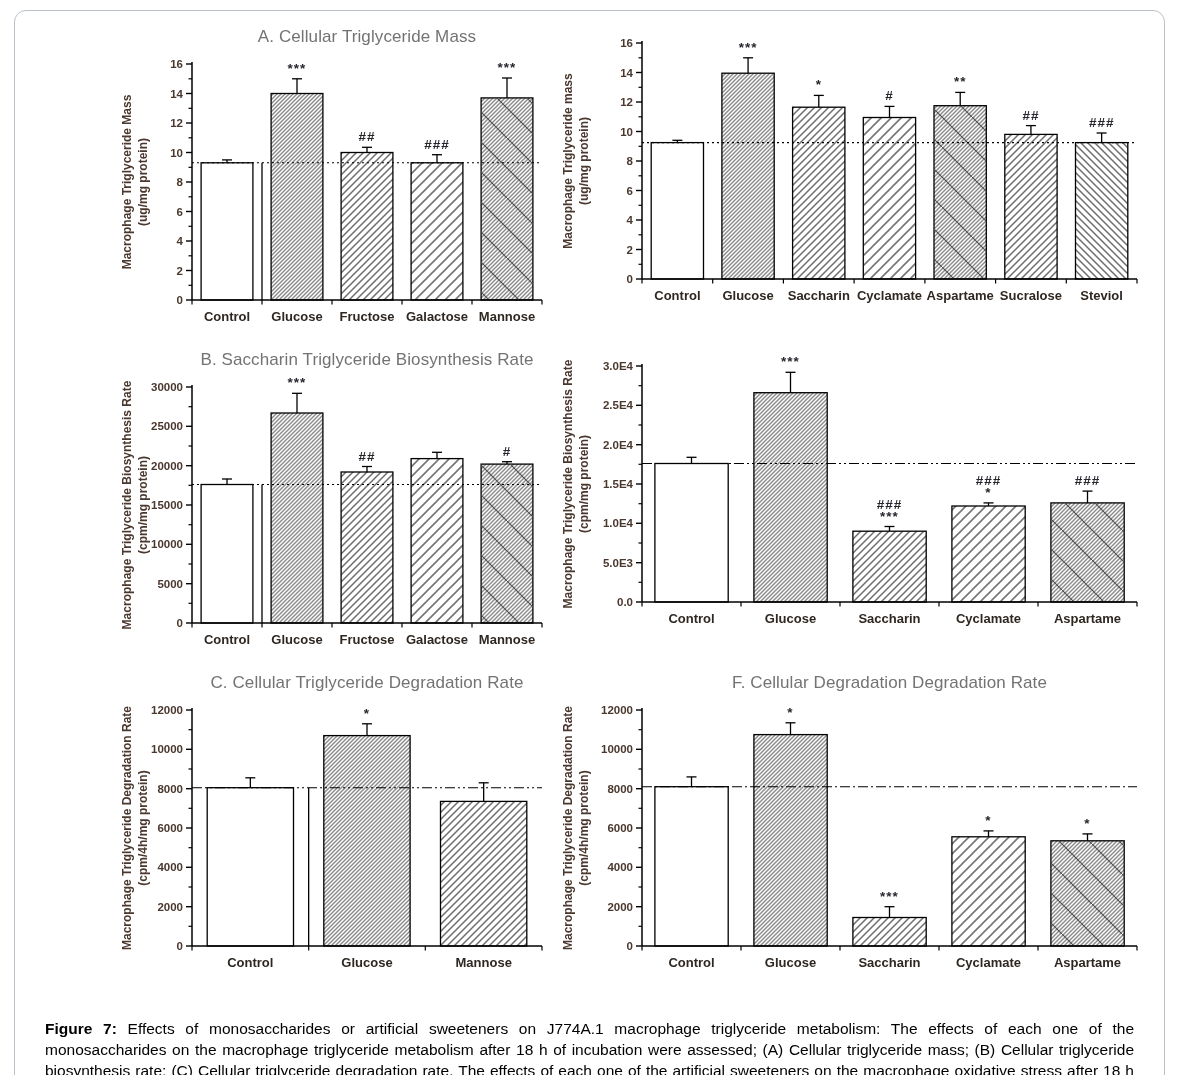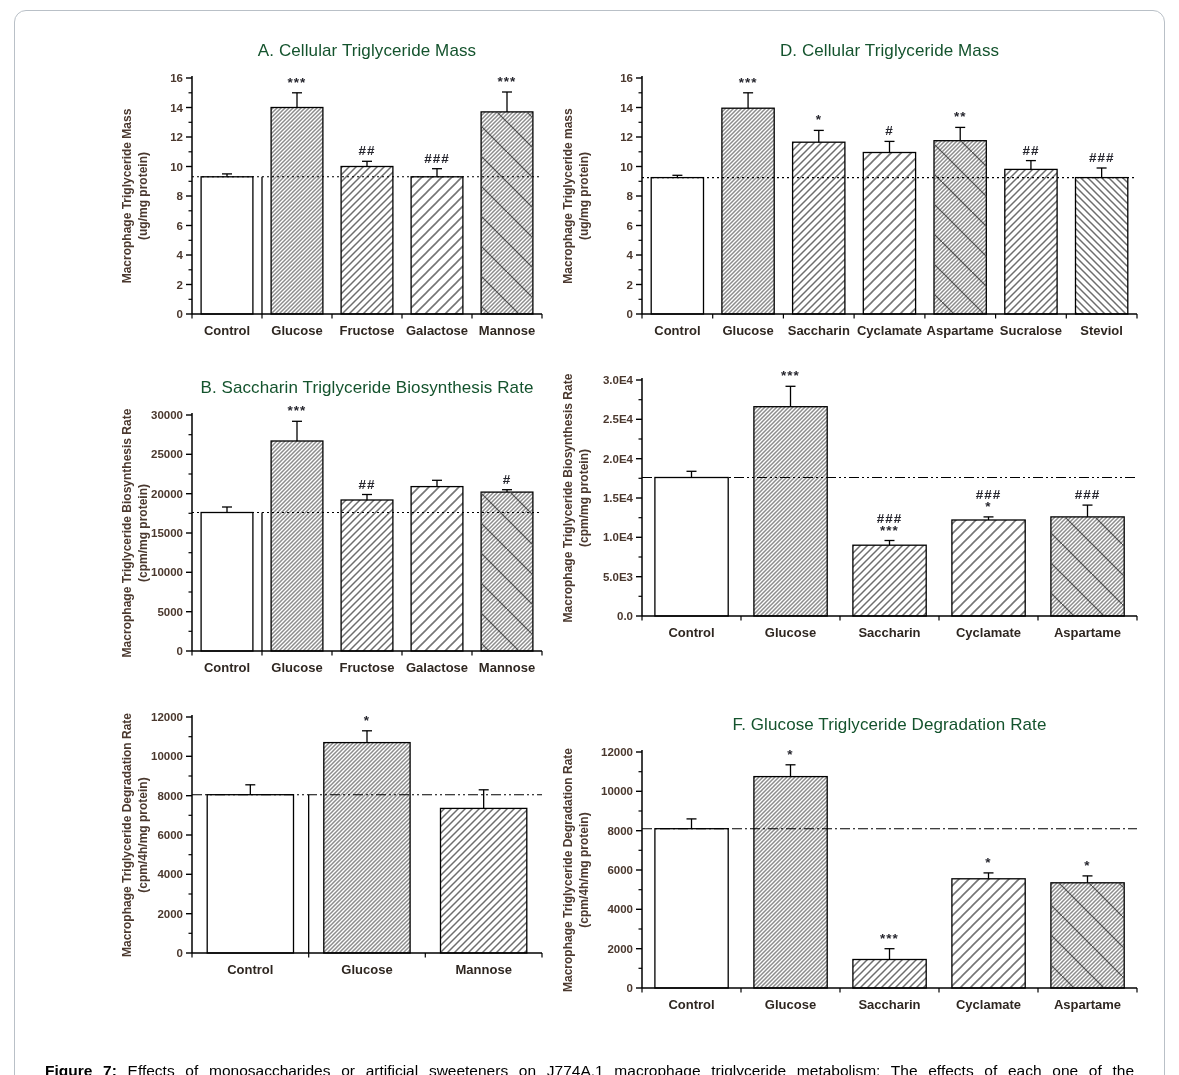--- a/index.html
+++ b/index.html
@@ -1,20 +1,20 @@
 <!DOCTYPE html>
 <html><head>
 <meta charset="utf-8">
 <style>
   html,body{margin:0;padding:0;background:#fff;}
   body{width:1179px;height:1075px;overflow:hidden;font-family:"Liberation Sans",sans-serif;}
   .frame{margin:10px 14px;border:1.6px solid #b9c0c7;border-radius:12px;padding:16px 6px 4px 6px;background:#fff;}
   .grid{display:grid;grid-template-columns:525px 620px;justify-content:space-between;padding:0 6px;}
   .panel{margin-bottom:10px;}
-  .ptitle{font-size:17px;font-weight:400;color:#14532d;margin:14px 0 1px 0;text-align:center;box-sizing:border-box;letter-spacing:.1px;}
+  .ptitle{font-size:17px;font-weight:400;color:#737373;margin:0 0 1px 0;text-align:center;box-sizing:border-box;letter-spacing:.1px;}
   .panel[data-col="left"]  .ptitle{width:525px;padding-left:155px;}
   .panel[data-col="right"] .ptitle{width:620px;padding-left:55px;}
   .holder{line-height:0;}
   svg text{font-family:"Liberation Sans",sans-serif;}
   .caption{padding:6px 24px 8px 24px;font-size:15.5px;line-height:1.38;color:#000;text-align:justify;}
   .caption .cap-label{font-weight:700;}
 </style>
 </head>
 <body>
 
@@ -123,21 +123,20 @@
               <text x="480.0" y="273" text-anchor="middle" font-size="13" font-weight="bold" fill="#2f2721">Mannose</text>
             </g>
             <g>
               <text transform="rotate(-90)" x="-134" y="104" text-anchor="middle" font-size="12" font-weight="bold" fill="#4a382e">Macrophage Triglyceride Mass</text>
               <text transform="rotate(-90)" x="-134" y="120" text-anchor="middle" font-size="12" font-weight="bold" fill="#4a382e">(ug/mg protein)</text>
             </g>
           </svg></div>
     </section>
 
     <section class="panel" data-col="right">
-      <h3 class="ptitle">D. Cellular Triglyceride Mass</h3>
       <div class="holder"><svg width="620" height="292" viewBox="0 0 620 292" xmlns="http://www.w3.org/2000/svg">
             <defs>
 <pattern id="d1" patternUnits="userSpaceOnUse" width="4" height="4">
                 <rect width="4" height="4" fill="#fff"></rect>
                 <path d="M-1,1 L1,-1 M0,4 L4,0 M3,5 L5,3" stroke="#8d8d8d" stroke-width="1.5"></path>
               </pattern>
 <pattern id="m1" patternUnits="userSpaceOnUse" width="7" height="7">
                 <rect width="7" height="7" fill="#fff"></rect>
                 <path d="M-1.75,1.75 L1.75,-1.75 M0,7 L7,0 M5.25,8.75 L8.75,5.25" stroke="#6e6e6e" stroke-width="1.5"></path>
               </pattern>
@@ -449,20 +448,21 @@
               <text x="535.5" y="273" text-anchor="middle" font-size="13" font-weight="bold" fill="#2f2721">Aspartame</text>
             </g>
             <g>
               <text transform="rotate(-90)" x="-134" y="20" text-anchor="middle" font-size="12" font-weight="bold" fill="#4a382e">Macrophage Triglyceride Biosynthesis Rate</text>
               <text transform="rotate(-90)" x="-134" y="36" text-anchor="middle" font-size="12" font-weight="bold" fill="#4a382e">(cpm/mg protein)</text>
             </g>
           </svg></div>
     </section>
 
     <section class="panel" data-col="left">
+      <h3 class="ptitle">C. Cellular Triglyceride Degradation Rate</h3>
       <div class="holder"><svg width="525" height="292" viewBox="0 0 525 292" xmlns="http://www.w3.org/2000/svg">
             <defs>
 <pattern id="d4" patternUnits="userSpaceOnUse" width="4" height="4">
                 <rect width="4" height="4" fill="#fff"></rect>
                 <path d="M-1,1 L1,-1 M0,4 L4,0 M3,5 L5,3" stroke="#8d8d8d" stroke-width="1.5"></path>
               </pattern>
 <pattern id="m4" patternUnits="userSpaceOnUse" width="7" height="7">
                 <rect width="7" height="7" fill="#fff"></rect>
                 <path d="M-1.75,1.75 L1.75,-1.75 M0,7 L7,0 M5.25,8.75 L8.75,5.25" stroke="#6e6e6e" stroke-width="1.5"></path>
               </pattern>
@@ -532,21 +532,21 @@
               <text x="456.7" y="273" text-anchor="middle" font-size="13" font-weight="bold" fill="#2f2721">Mannose</text>
             </g>
             <g>
               <text transform="rotate(-90)" x="-134" y="104" text-anchor="middle" font-size="12" font-weight="bold" fill="#4a382e">Macrophage Triglyceride Degradation Rate</text>
               <text transform="rotate(-90)" x="-134" y="120" text-anchor="middle" font-size="12" font-weight="bold" fill="#4a382e">(cpm/4h/mg protein)</text>
             </g>
           </svg></div>
     </section>
 
     <section class="panel" data-col="right">
-      <h3 class="ptitle">F. Glucose Triglyceride Degradation Rate</h3>
+      <h3 class="ptitle">F. Cellular Degradation Degradation Rate</h3>
       <div class="holder"><svg width="620" height="292" viewBox="0 0 620 292" xmlns="http://www.w3.org/2000/svg">
             <defs>
 <pattern id="d5" patternUnits="userSpaceOnUse" width="4" height="4">
                 <rect width="4" height="4" fill="#fff"></rect>
                 <path d="M-1,1 L1,-1 M0,4 L4,0 M3,5 L5,3" stroke="#8d8d8d" stroke-width="1.5"></path>
               </pattern>
 <pattern id="m5" patternUnits="userSpaceOnUse" width="7" height="7">
                 <rect width="7" height="7" fill="#fff"></rect>
                 <path d="M-1.75,1.75 L1.75,-1.75 M0,7 L7,0 M5.25,8.75 L8.75,5.25" stroke="#6e6e6e" stroke-width="1.5"></path>
               </pattern>

